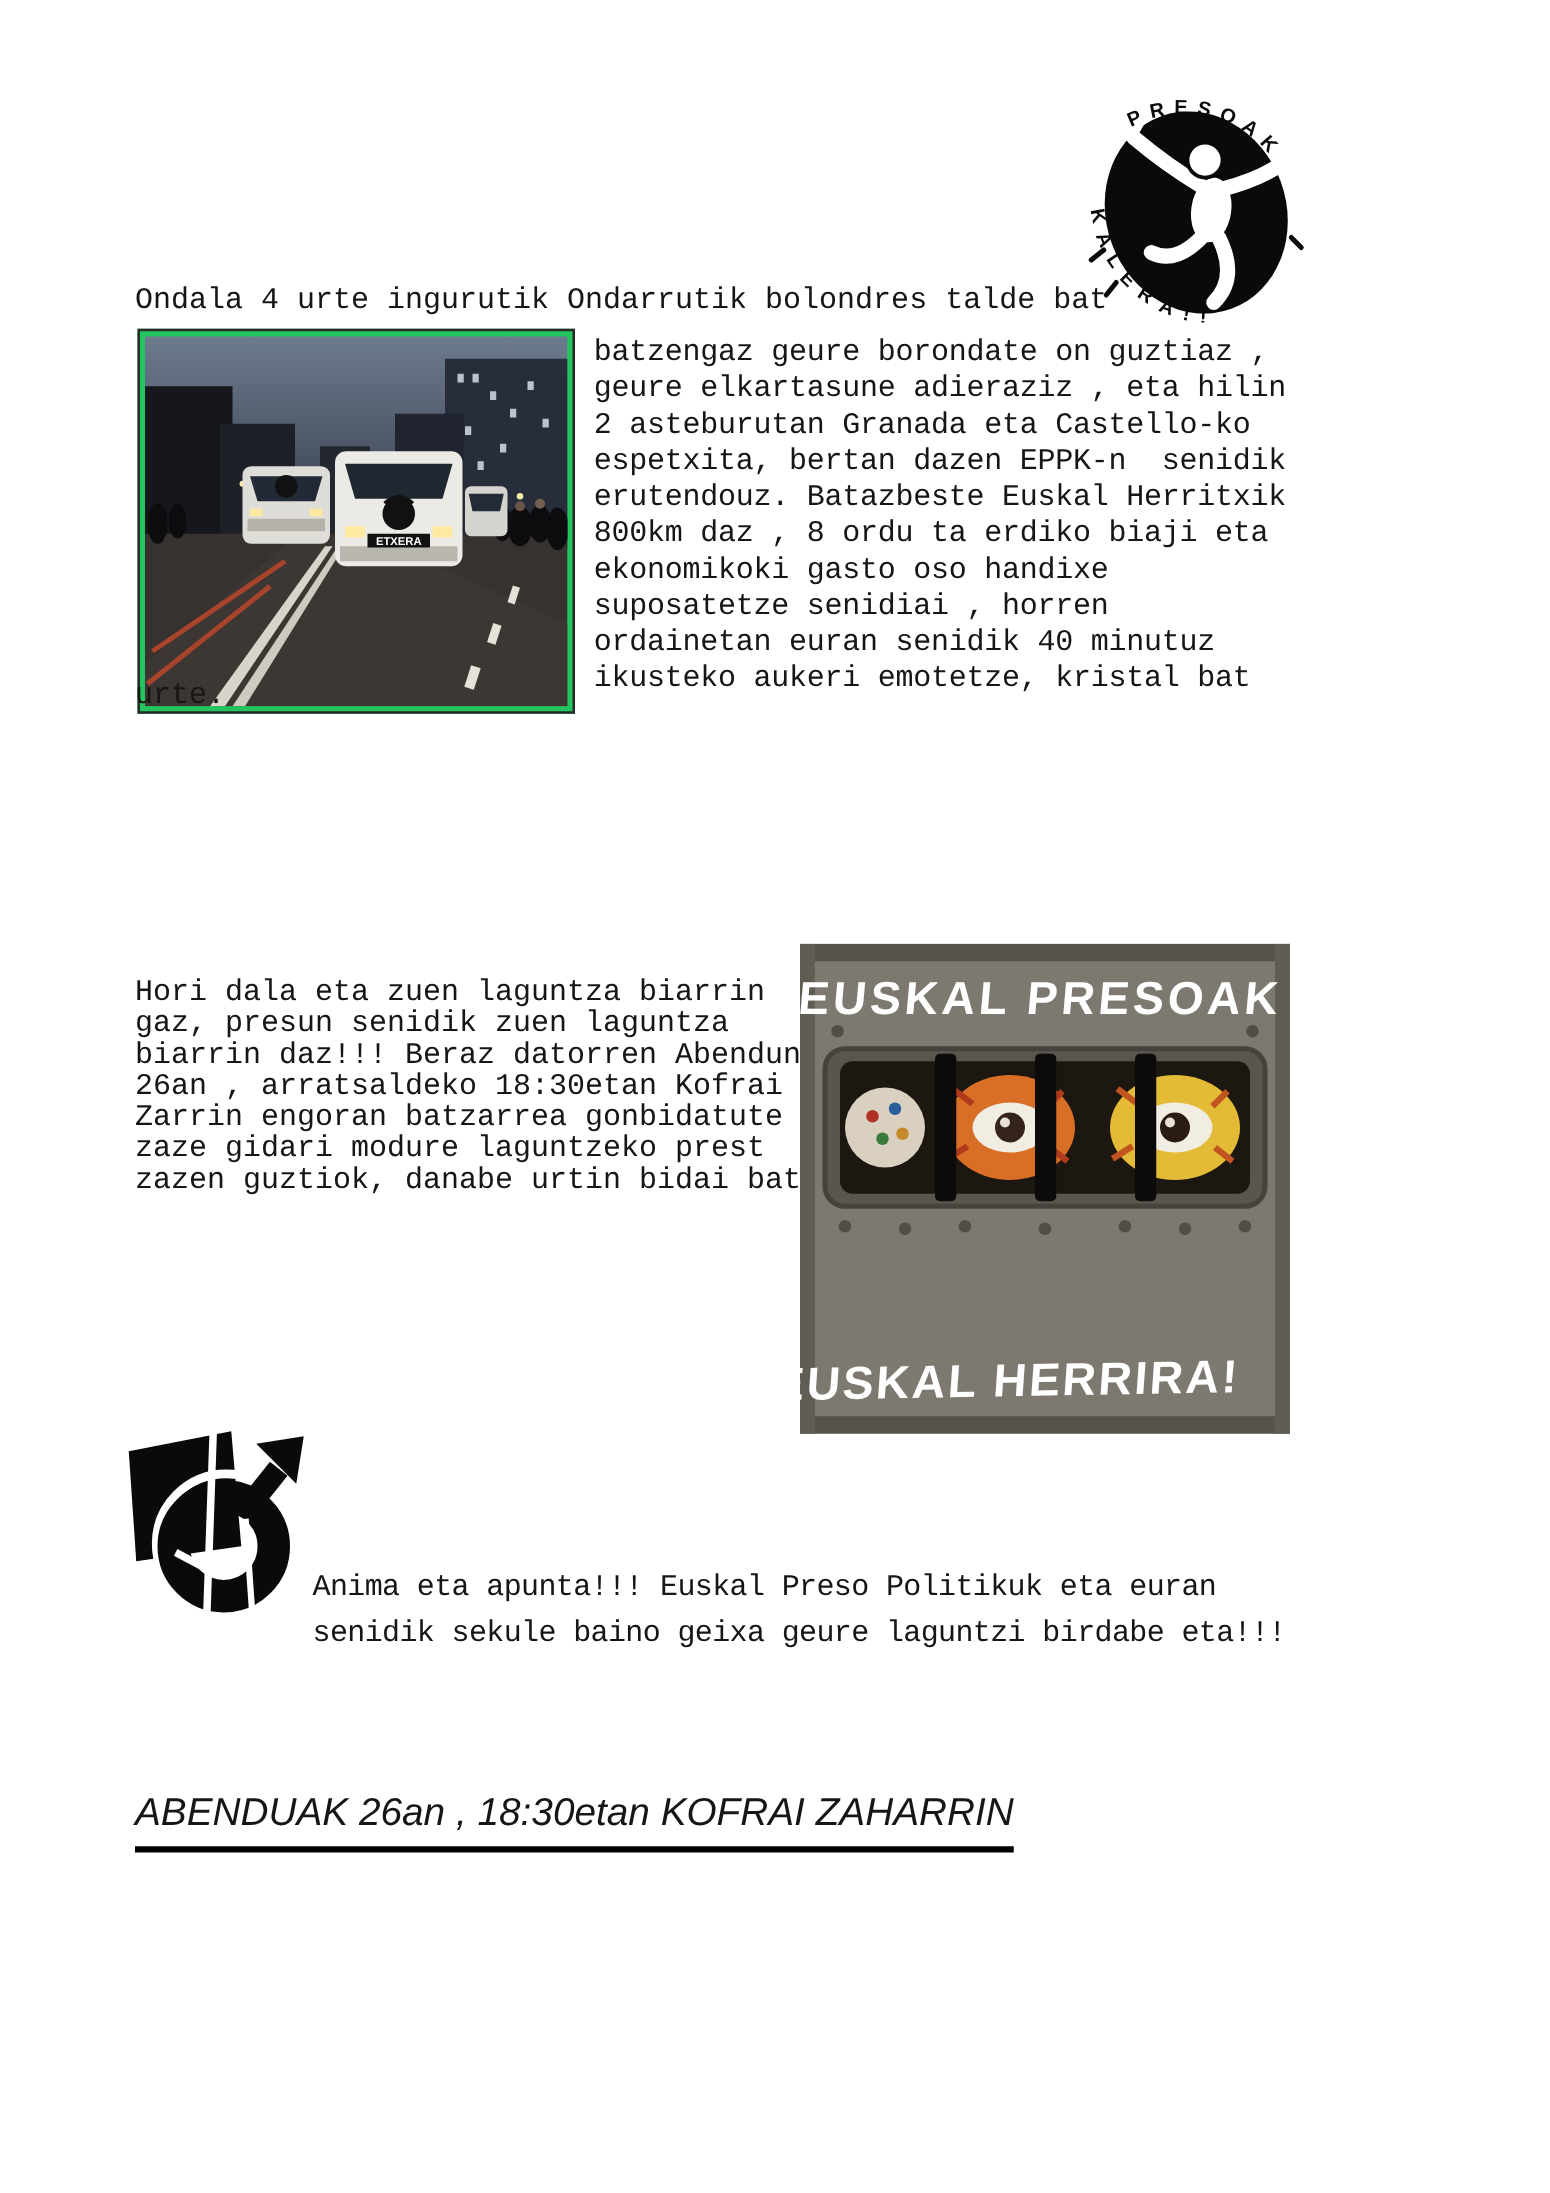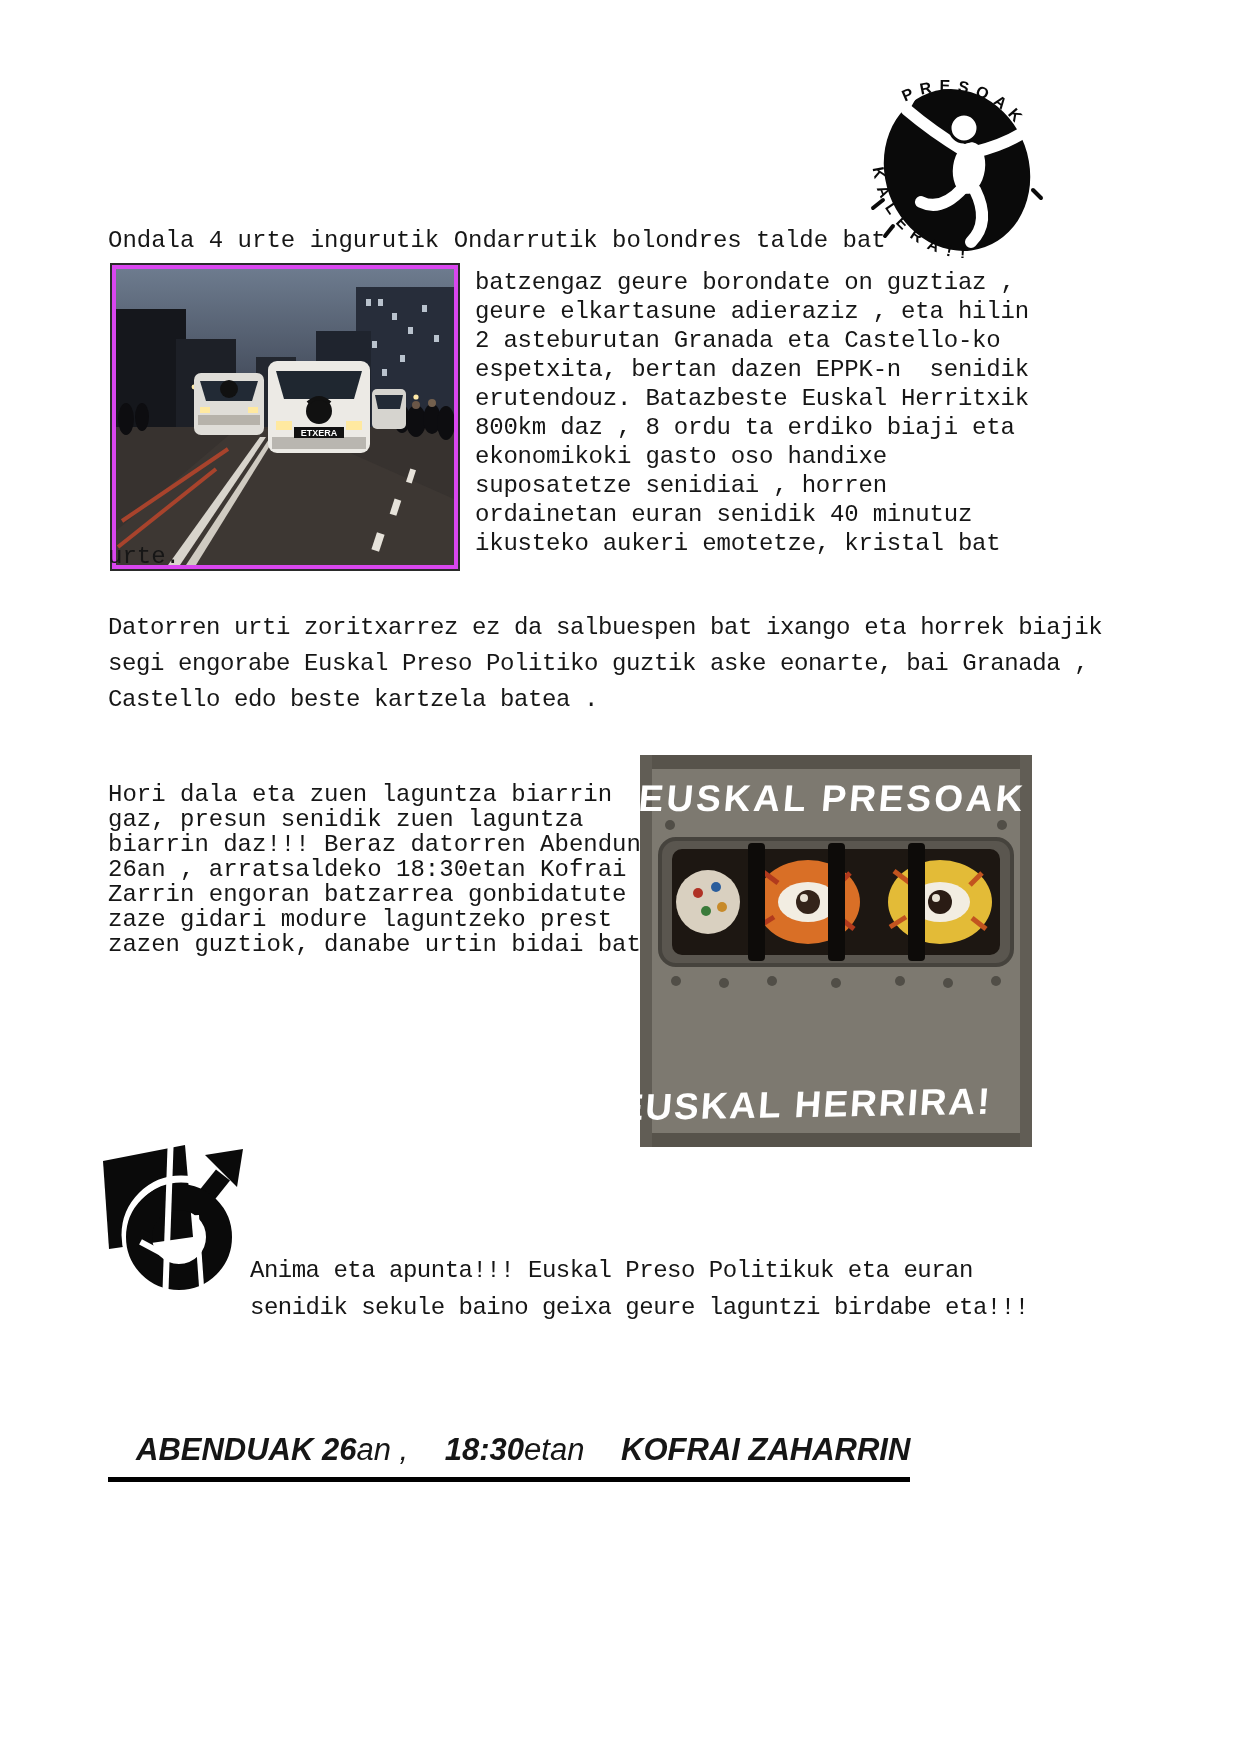--- a/index.html
+++ b/index.html
@@ -24,21 +24,21 @@
   }
   .body-text{
     font-size:24px;line-height:34px;
     white-space:pre-wrap;
     font-family:Liberation Mono, monospace;
   }
   .intro-line1{left:108px;top:224px;width:900px;}
   .photo-frame{
     left:110px;top:263px;
     width:338px;height:296px;
-    background:#d946ef;border:2px solid #2a2a2a;
+    background:#22c55e;border:2px solid #2a2a2a;
     padding:4px;
   }
   .photo-frame svg{display:block;width:338px;height:296px;}
   .intro-wrap{left:475px;top:268px;width:556px;line-height:29px;letter-spacing:-0.2px;}
   .medio{left:108px;top:540px;width:300px;}
   .para2{left:108px;top:610px;width:1015px;line-height:36px;letter-spacing:-0.4px;}
   .para3{left:108px;top:782px;width:548px;line-height:25px;}
   .prison{left:640px;top:755px;width:392px;height:392px;}
   .prison svg{display:block;width:392px;height:392px;}
   .logo-top{left:863px;top:50px;width:182px;height:208px;}
@@ -47,21 +47,21 @@
   .logo-etxerat svg{display:block;width:152px;height:180px;}
   .para4{left:250px;top:1118px;width:800px;line-height:37px;letter-spacing:-0.5px;}
   .para5{left:250px;top:1252px;width:780px;line-height:37px;letter-spacing:-0.5px;}
   .footer{
     left:108px;top:1432px;
     font-size:31px;font-style:italic;
     padding-bottom:9px;
     border-bottom:5px solid #000;
     white-space:pre;
   }
-  .footer .b{font-weight:bold;margin-left:28px;}
+  .footer .b{font-weight:normal;}
 </style>
 </head>
 <body>
 
 <div class="page">
 
 
   <div class="abs logo-top">
     <svg viewBox="0 0 182 208" xmlns="http://www.w3.org/2000/svg">
       <defs>
@@ -194,21 +194,20 @@
 
       <rect x="256" y="120" width="34" height="40" rx="5" fill="#d6d4cf"></rect>
       <polygon points="259,126 287,126 284,140 262,140" fill="#232b36"></polygon>
     </svg>
   </div>
 
   <div class="abs body-text intro-wrap">batzengaz geure borondate on guztiaz , geure elkartasune adieraziz , eta hilin 2 asteburutan Granada eta Castello-ko espetxita, bertan dazen EPPK-n  senidik erutendouz. Batazbeste Euskal Herritxik 800km daz , 8 ordu ta erdiko biaji eta ekonomikoki gasto oso handixe suposatetze senidiai , horren ordainetan euran senidik 40 minutuz ikusteko aukeri emotetze, kristal bat</div>
 
   <div class="abs body-text medio">urte.</div>
 
-  <div class="abs body-text para2">Datorren urti zoritxarrez ez da salbuespen bat ixango eta horrek biajik segi engorabe Euskal Preso Politiko guztik aske eonarte, bai Granada , Castello edo beste kartzela batea .</div>
 
   <div class="abs body-text para3">Hori dala eta zuen laguntza biarrin gaz, presun senidik zuen laguntza biarrin daz!!! Beraz datorren Abendun 26an , arratsaldeko 18:30etan Kofrai Zarrin engoran batzarrea gonbidatute zaze gidari modure laguntzeko prest zazen guztiok, danabe urtin bidai bat</div>
 
   <div class="abs prison">
     <svg viewBox="0 0 392 392" xmlns="http://www.w3.org/2000/svg">
       <rect x="0" y="0" width="392" height="392" fill="#6e6a62"></rect>
       <rect x="6" y="6" width="380" height="380" fill="#7d7970"></rect>
       <rect x="0" y="0" width="392" height="14" fill="#57534b"></rect>
       <rect x="0" y="378" width="392" height="14" fill="#57534b"></rect>
       <rect x="0" y="0" width="12" height="392" fill="#615d55"></rect>

